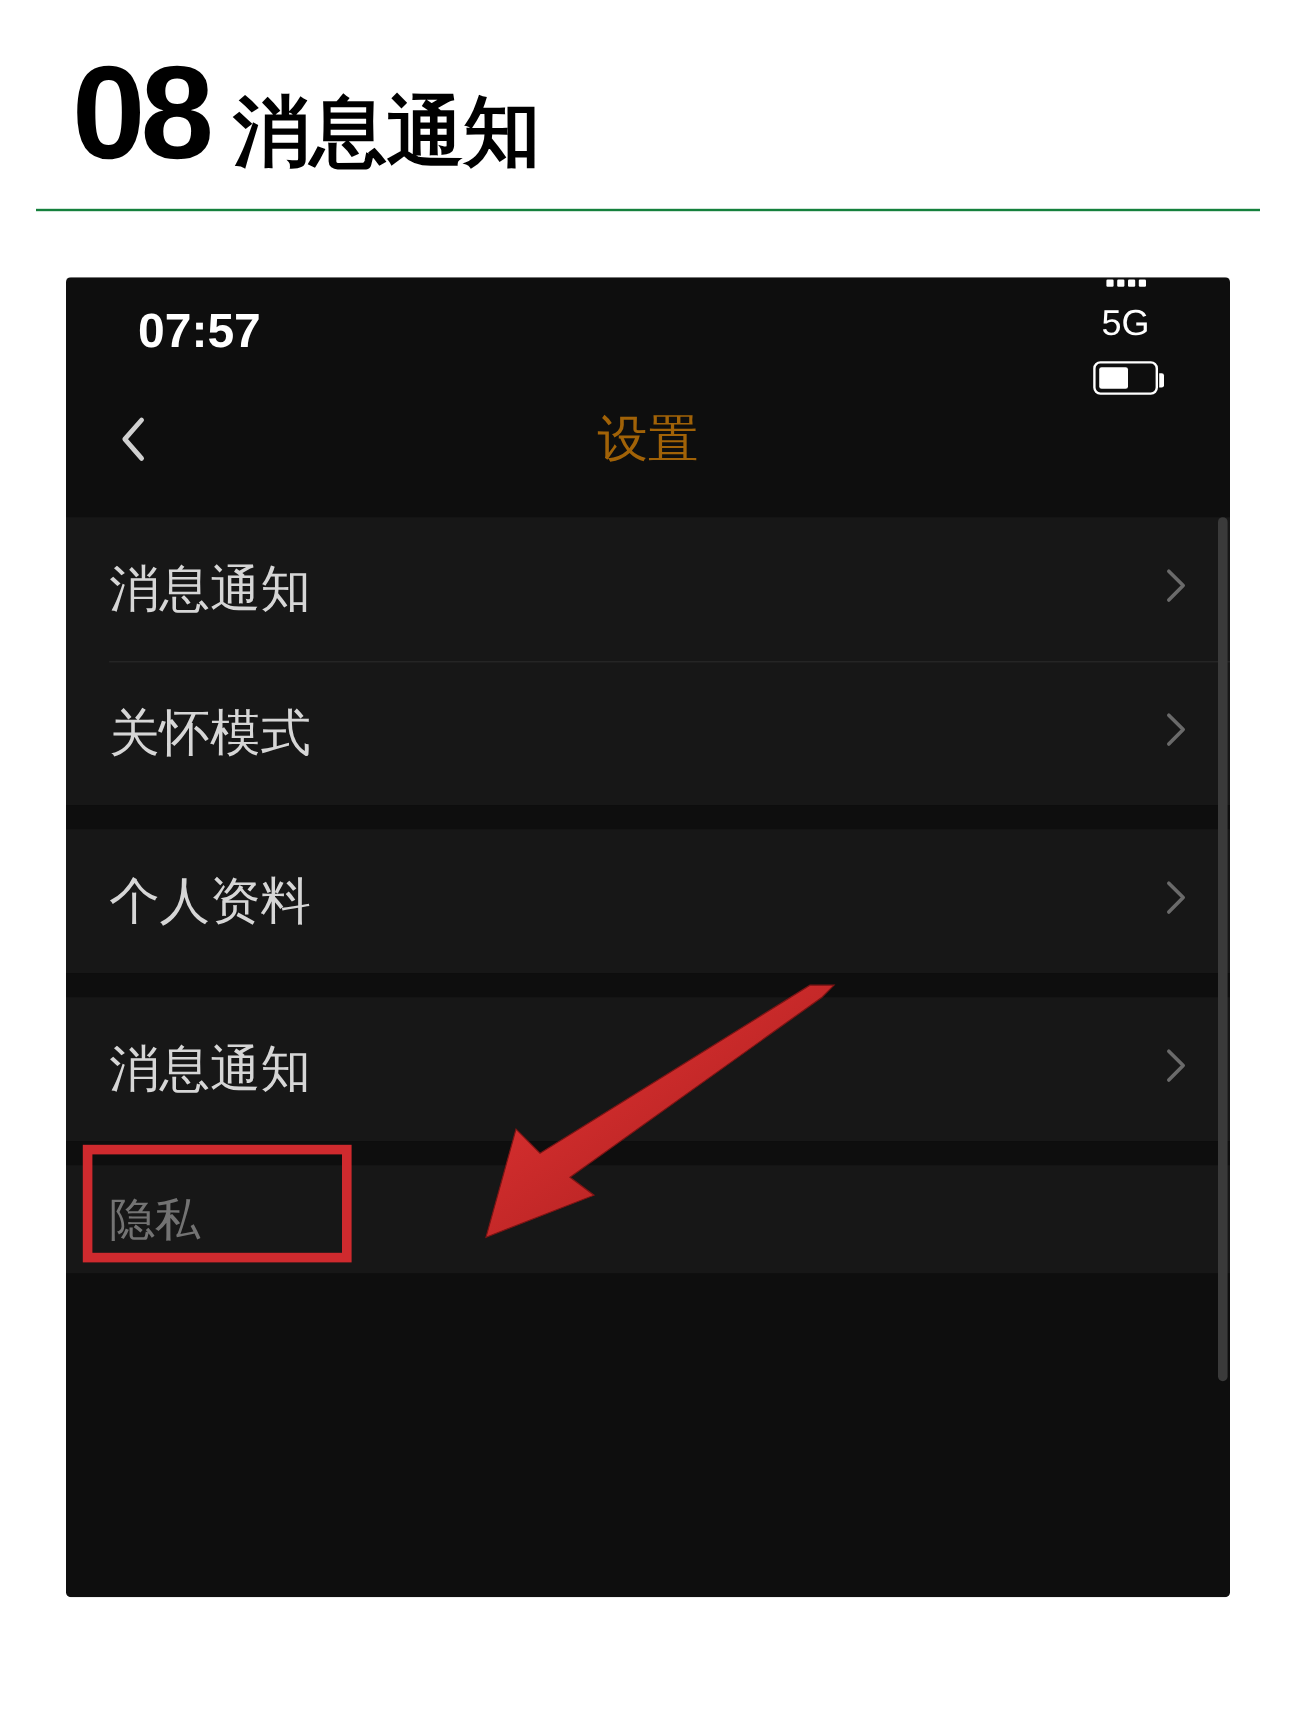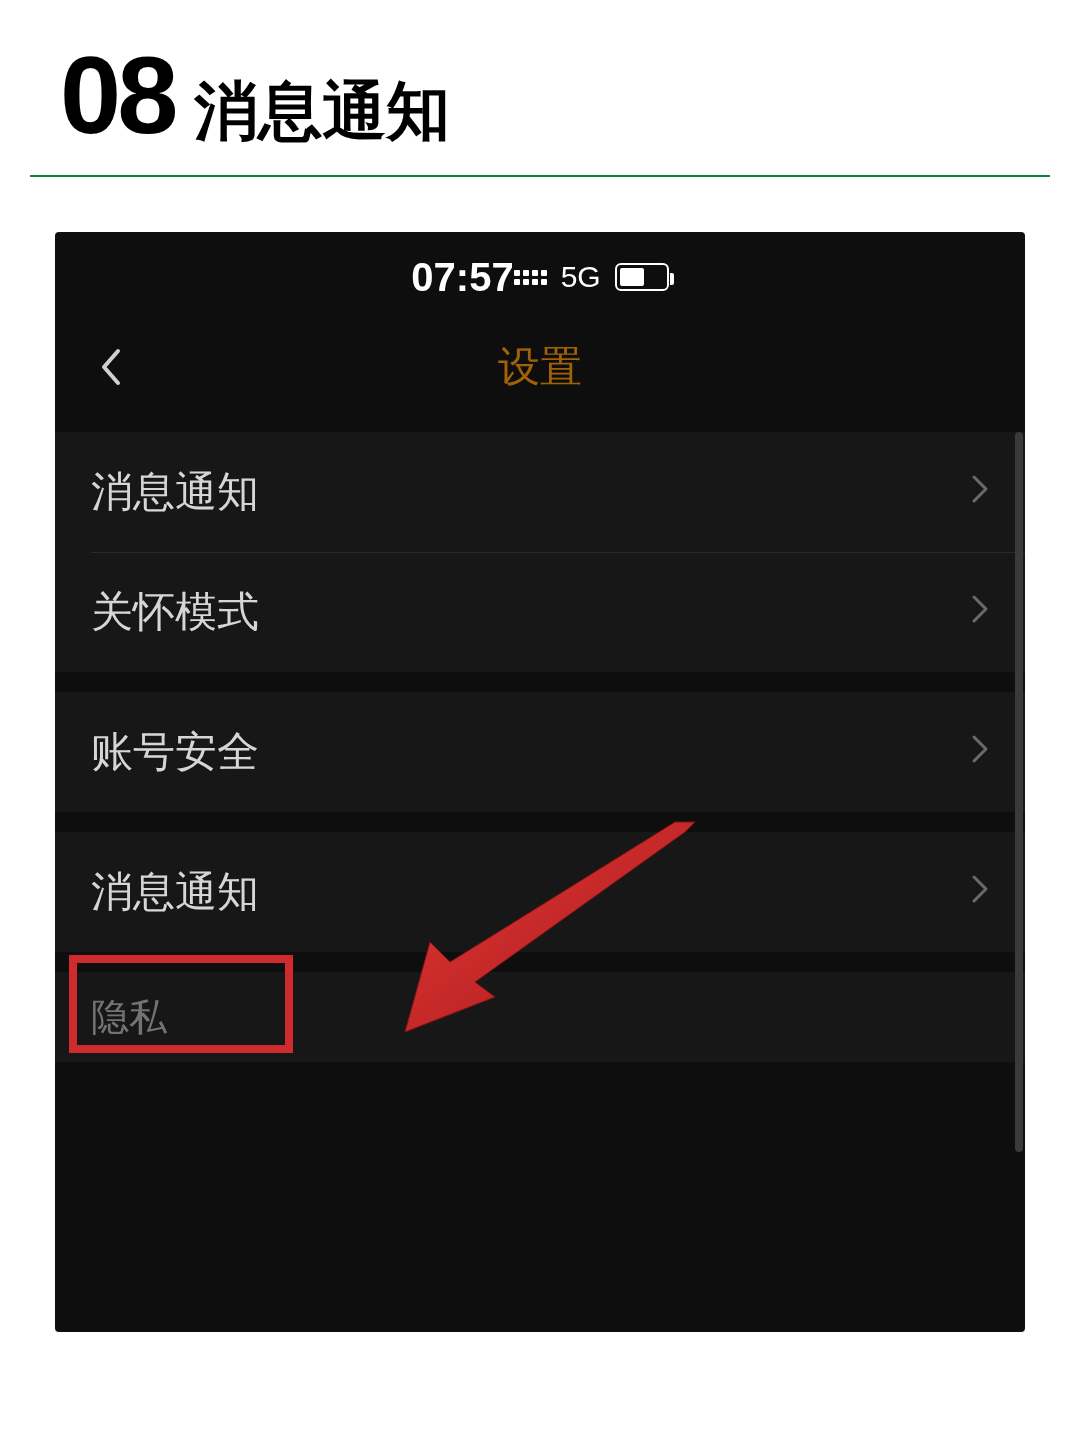--- a/index.html
+++ b/index.html
@@ -40,32 +40,33 @@
       background: #0e0e0e;
       width: 100%;
       height: 100%;
       position: relative;
       border-radius: 4px;
     }
     .status-bar {
       height: 90px;
       display: flex;
       align-items: center;
-      justify-content: center;
+      justify-content: space-between;
       padding: 0 60px 0 60px;
       color: #ffffff;
     }
     .status-time {
       font-size: 40px;
       font-weight: 600;
     }
     .status-right {
       display: flex;
       align-items: center;
       gap: 14px;
+      flex-direction: column;
     }
     .signal-dots {
       display: grid;
       grid-template-columns: repeat(4, 6px);
       grid-template-rows: repeat(2, 6px);
       gap: 3px;
     }
     .signal-dots span {
       width: 6px;
       height: 6px;
@@ -257,21 +258,21 @@
                 <polyline points="3,3 15,15 3,27" fill="none" stroke="#6a6a6a" stroke-width="3" stroke-linecap="round" stroke-linejoin="round"></polyline>
               </svg>
           </span>
         </div>
       </div>
 
       <div class="group-gap"></div>
 
       <div class="list-group">
         <div class="list-item">
-          <span class="item-label">账号安全</span>
+          <span class="item-label">个人资料</span>
           <span class="chevron-right">
             <svg width="18" height="30" viewBox="0 0 18 30">
                 <polyline points="3,3 15,15 3,27" fill="none" stroke="#6a6a6a" stroke-width="3" stroke-linecap="round" stroke-linejoin="round"></polyline>
               </svg>
           </span>
         </div>
       </div>
 
       <div class="group-gap"></div>
 

